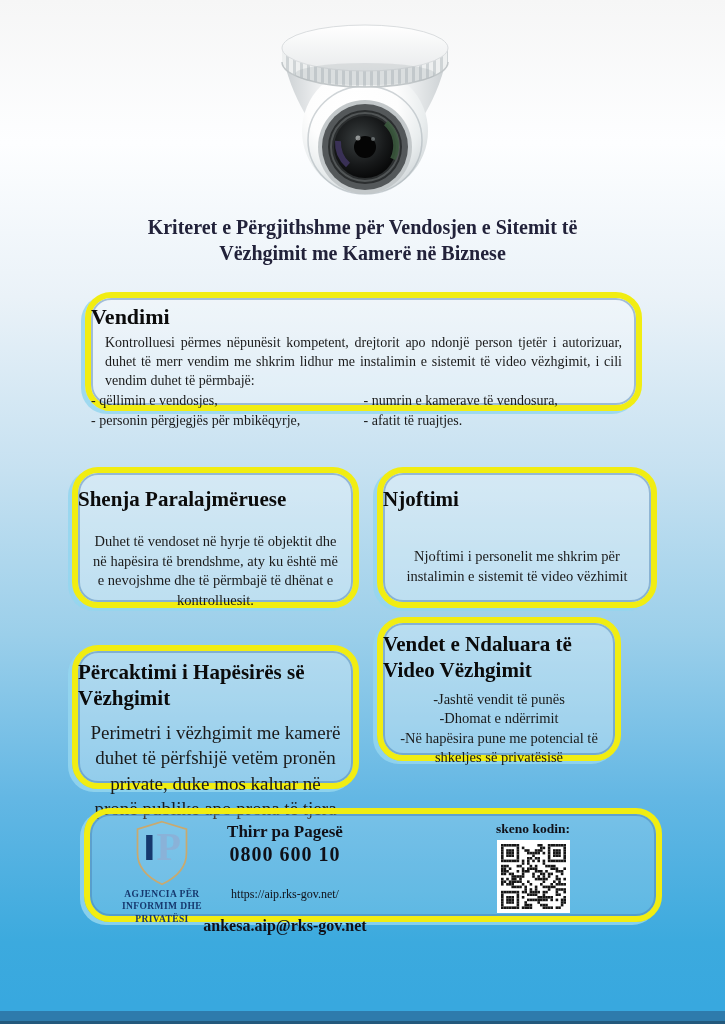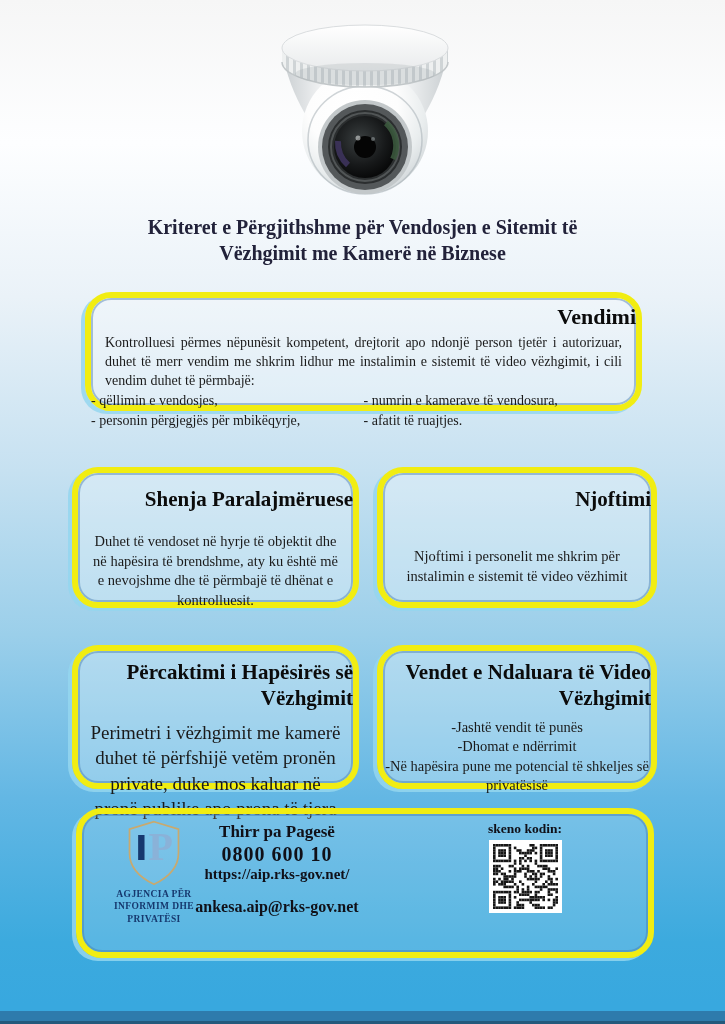--- a/index.html
+++ b/index.html
@@ -10,54 +10,54 @@
       #f6f6f6 0%, #fdfeff 14%, #eaf2f8 29%, #c6e1f1 46%,
       #9bcfea 62%, #63b7e4 78%, #3caade 92%, #38a8df 98%);
   }
   
   .box{
     position:absolute;box-sizing:border-box;
     border:6px solid #f1ed12;border-radius:26px;
     background:rgba(255,255,255,0.28);
     box-shadow:-4px 3px 0 rgba(148,214,238,0.85), inset 0 0 0 2px rgba(70,125,175,0.45);
   }
-  .box h2{margin:0;text-align:right;font-weight:bold;color:#0b0b0b;}
+  .box h2{margin:0;text-align:left;font-weight:bold;color:#0b0b0b;}
   .title-main{
     position:absolute;top:214px;left:0;width:100%;text-align:center;
     font-size:20px;font-weight:bold;color:#22223a;line-height:1.3;
   }
   .b-vendimi{left:85px;top:292px;width:557px;height:119px;}
   .b-vendimi h2{margin-top:6px;font-size:22px;}
   .vendimi-body{margin:3px 14px 0;font-size:14px;line-height:1.36;text-align:justify;}
   .vendimi-cols{display:flex;margin-top:1px;font-size:14px;line-height:1.4;}
   .vendimi-cols .col{flex:1;text-align:left;}
   .b-shenja{left:72px;top:467px;width:287px;height:141px;}
   .b-shenja h2{margin-top:14px;font-size:21px;}
   .b-shenja .body{margin:20px 13px 0;font-size:14.5px;line-height:1.35;text-align:center;}
   .b-njoftimi{left:377px;top:467px;width:280px;height:141px;}
   .b-njoftimi h2{margin-top:14px;font-size:21px;}
   .b-njoftimi .body{margin:34px 16px 0;font-size:14.5px;line-height:1.4;text-align:center;}
   .b-percaktimi{left:72px;top:645px;width:287px;height:144px;}
   .b-percaktimi h2{margin-top:8px;font-size:21px;line-height:1.25;}
   .b-percaktimi .body{margin:8px 11px 0;font-size:19px;line-height:1.35;text-align:center;}
-  .b-vendet{left:377px;top:645px;width:280px;height:144px;}
+  .b-vendet{left:377px;top:617px;width:244px;height:144px;}
   .b-vendet h2{margin-top:8px;font-size:21px;line-height:1.25;}
   .b-vendet .list{margin-top:6px;font-size:14.5px;line-height:1.35;text-align:center;}
   
-  .b-footer{left:76px;top:808px;width:578px;height:150px;background:rgba(255,255,255,0.15);}
+  .b-footer{left:84px;top:808px;width:578px;height:114px;background:rgba(255,255,255,0.15);}
   .agency-logo{position:absolute;left:20px;top:5px;width:104px;text-align:center;}
   .logo-wrap{position:relative;width:72px;height:68px;margin:0 auto;}
   .logo-letters{position:absolute;left:0;top:8px;width:72px;text-align:center;line-height:1;}
   .logo-letters .li{font-family:"DejaVu Sans",sans-serif;font-weight:bold;font-size:34px;color:#16386e;letter-spacing:1px;}
   .logo-letters .lp{font-family:"Liberation Serif",serif;font-weight:bold;font-size:40px;color:#8ab2d8;}
   .agency-name{margin-top:1px;font-size:9.5px;font-weight:bold;color:#16386e;line-height:1.3;letter-spacing:0.4px;}
   .call-col{position:absolute;left:90px;top:4px;width:210px;text-align:center;color:#101018;}
   .call-label{font-size:17px;font-weight:bold;margin-top:4px;}
   .phone{font-size:20px;font-weight:bold;margin-top:1px;letter-spacing:1px;}
-  .website{font-size:15px;font-weight:bold;}
+  .website{font-size:12px;font-weight:normal;margin-top:21px;}
   .email{font-size:16px;font-weight:bold;margin-top:15px;}
   .qr-col{position:absolute;left:328px;top:6px;width:230px;text-align:center;color:#101018;}
   .qr-caption{font-size:13.5px;font-weight:bold;line-height:1.32;}
   .qr-holder{margin-top:2px;display:inline-block;line-height:0;}
   
   .bottom-band{position:absolute;left:0;bottom:0;width:100%;height:13px;background:#2e7bac;border-bottom:3px solid #23597c;box-sizing:border-box;}
   .camera{position:absolute;left:265px;top:12px;}
 </style>
 </head>
 <body>

